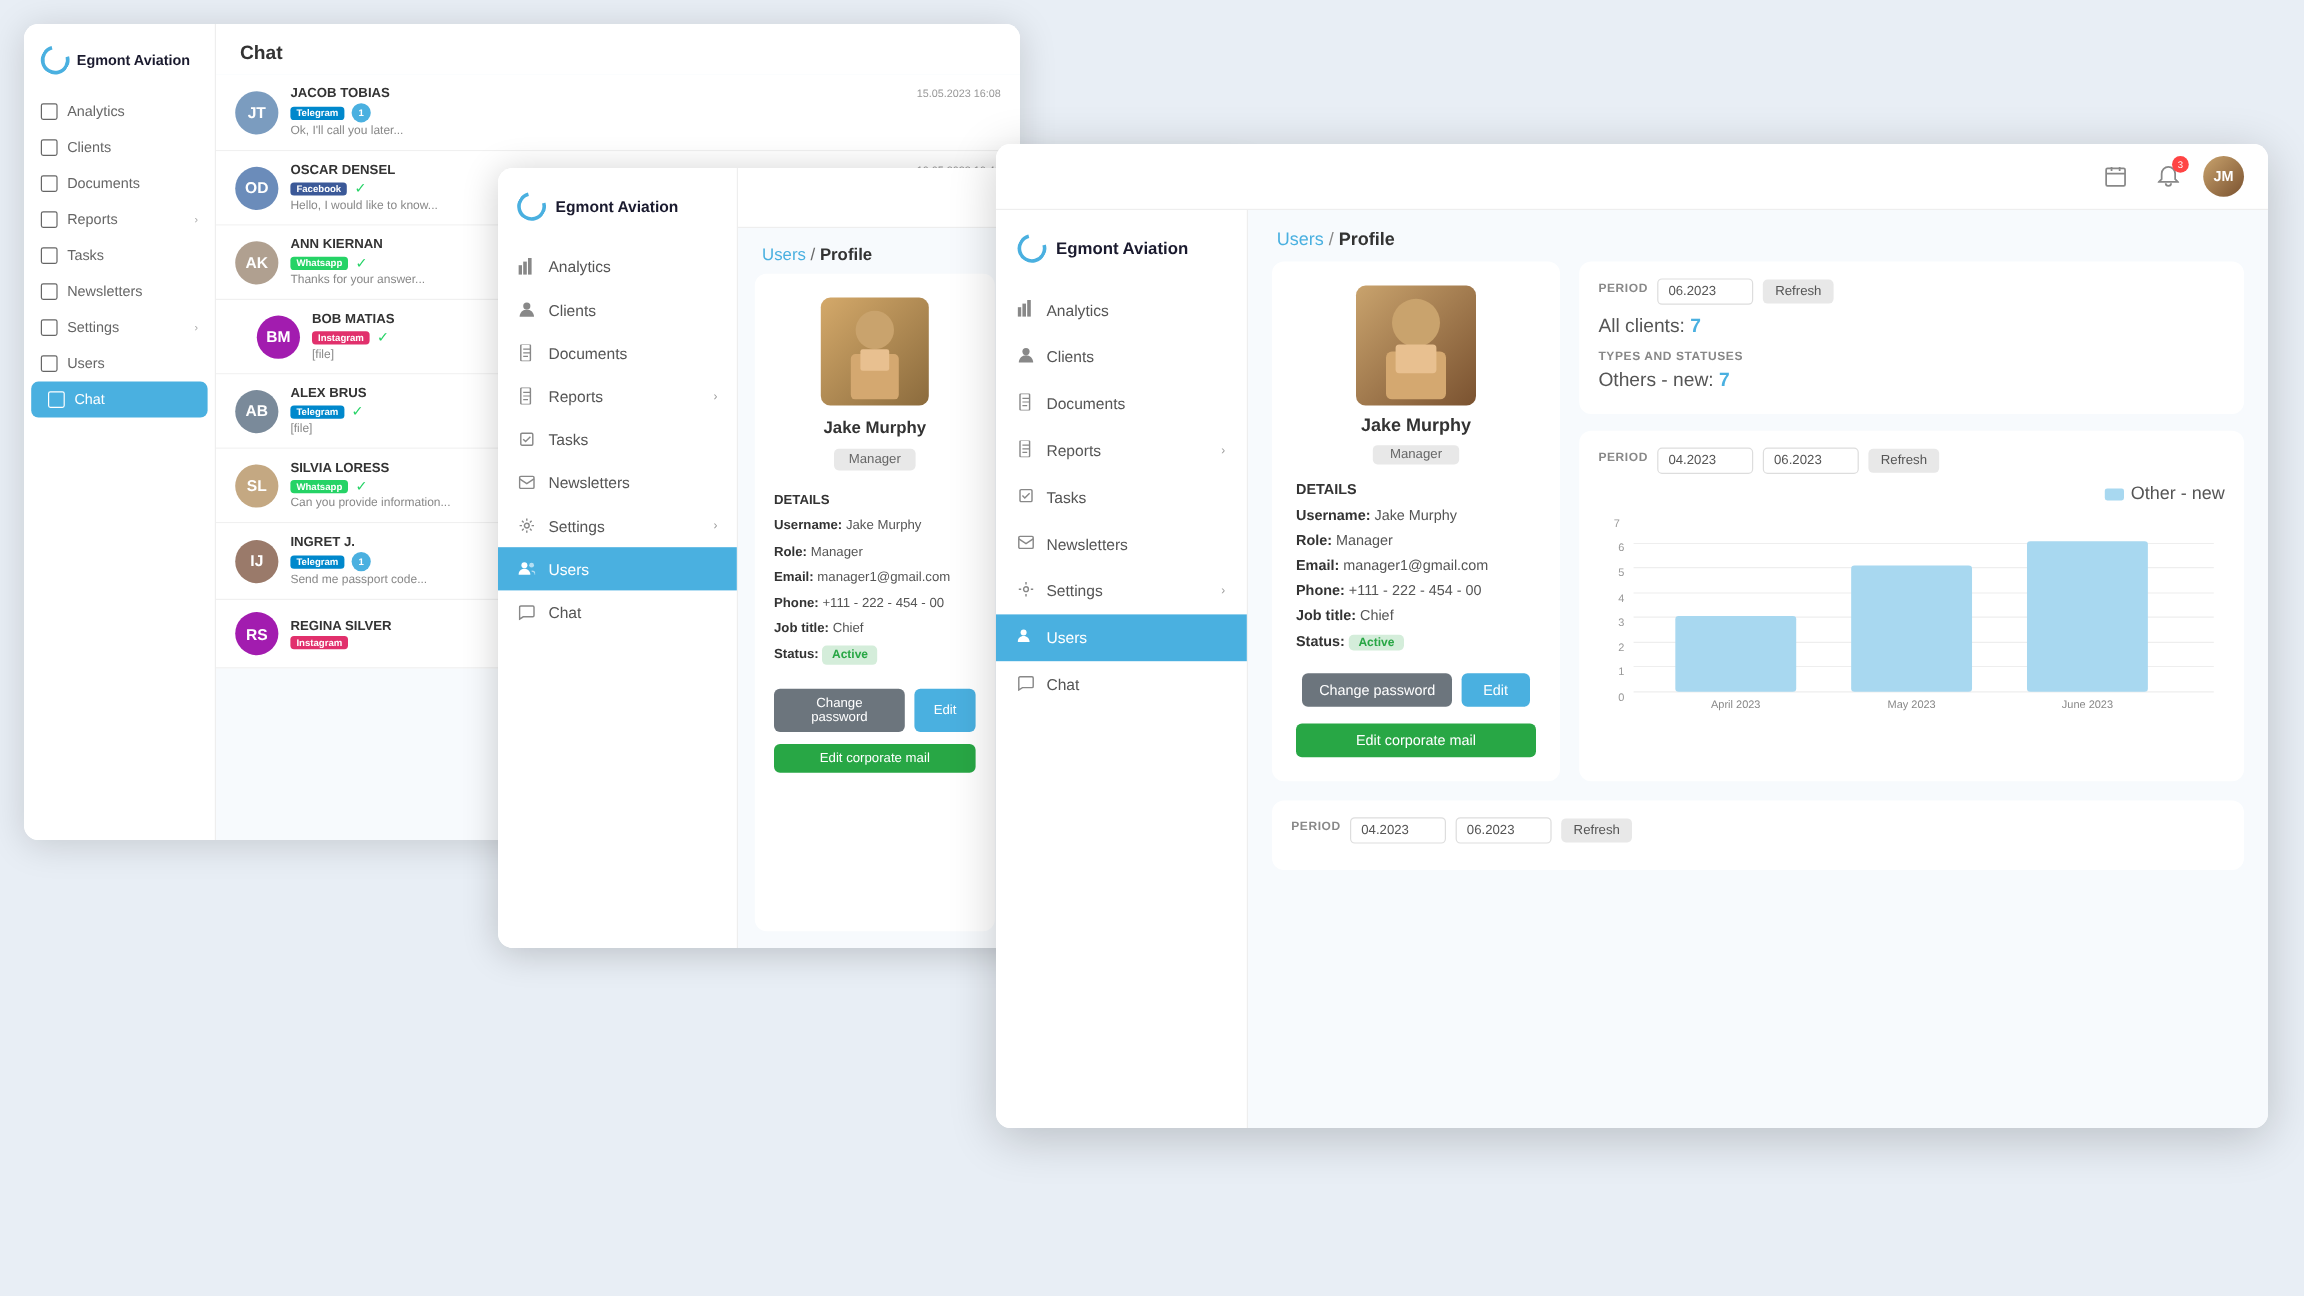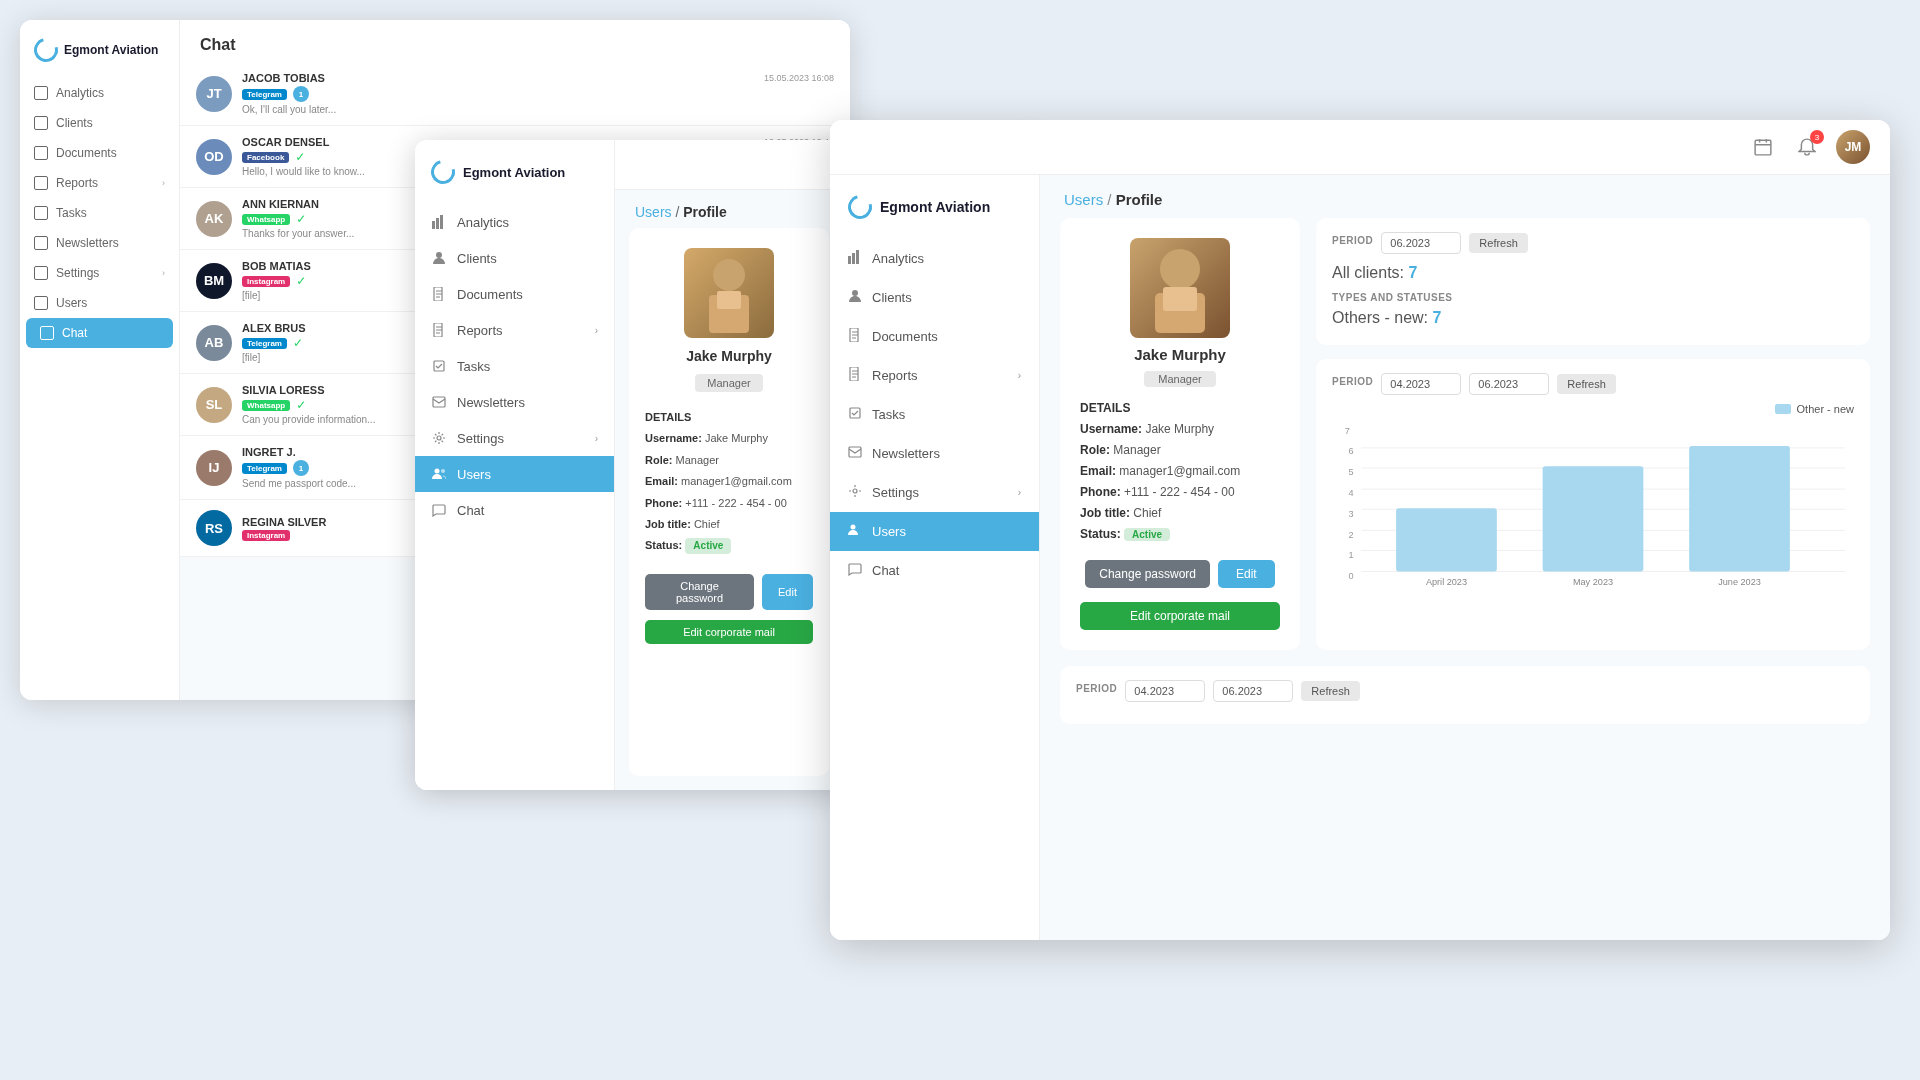--- a/index.html
+++ b/index.html
@@ -620,21 +620,21 @@
       align-items: center;
       gap: 6px;
       margin-bottom: 12px;
       justify-content: flex-end;
     }
     .legend-box {
       width: 16px; height: 10px;
       border-radius: 2px;
     }
     .legend-label {
-      font-size: 11px;
+      font-size: 15px;
       color: #555;
     }
 
     
     .bottom-panel {
       background: #fff;
       border-radius: 10px;
       padding: 14px 16px;
       margin: 0 20px 16px;
     }
@@ -735,21 +735,21 @@
           </div>
           <div class="chat-badge-row">
             <span class="platform-badge badge-whatsapp">Whatsapp</span>
             <span class="chat-status-icon green">✓</span>
           </div>
           <div class="chat-preview">Thanks for your answer...</div>
         </div>
       </div>
 
       <div class="chat-item">
-        <div class="chat-avatar" style="background:#0f172a;">BM</div>
+        <div class="chat-avatar" style="background:#a21caf;margin-left:18px;">BM</div>
         <div class="chat-info">
           <div class="chat-name-row">
             <span class="chat-name">Bob Matias</span>
             <span class="chat-time">10.05.2023 15:06</span>
           </div>
           <div class="chat-badge-row">
             <span class="platform-badge badge-instagram">Instagram</span>
             <span class="chat-status-icon green">✓</span>
           </div>
           <div class="chat-preview">[file]</div>
@@ -795,21 +795,21 @@
           </div>
           <div class="chat-badge-row">
             <span class="platform-badge badge-telegram">Telegram</span>
             <span class="chat-unread">1</span>
           </div>
           <div class="chat-preview">Send me passport code...</div>
         </div>
       </div>
 
       <div class="chat-item">
-        <div class="chat-avatar" style="background:#0369a1;">RS</div>
+        <div class="chat-avatar" style="background:#a21caf;">RS</div>
         <div class="chat-info">
           <div class="chat-name-row">
             <span class="chat-name">Regina Silver</span>
             <span class="chat-time">05.05.2023 15:41</span>
           </div>
           <div class="chat-badge-row">
             <span class="platform-badge badge-instagram">Instagram</span>
           </div>
         </div>
       </div>

